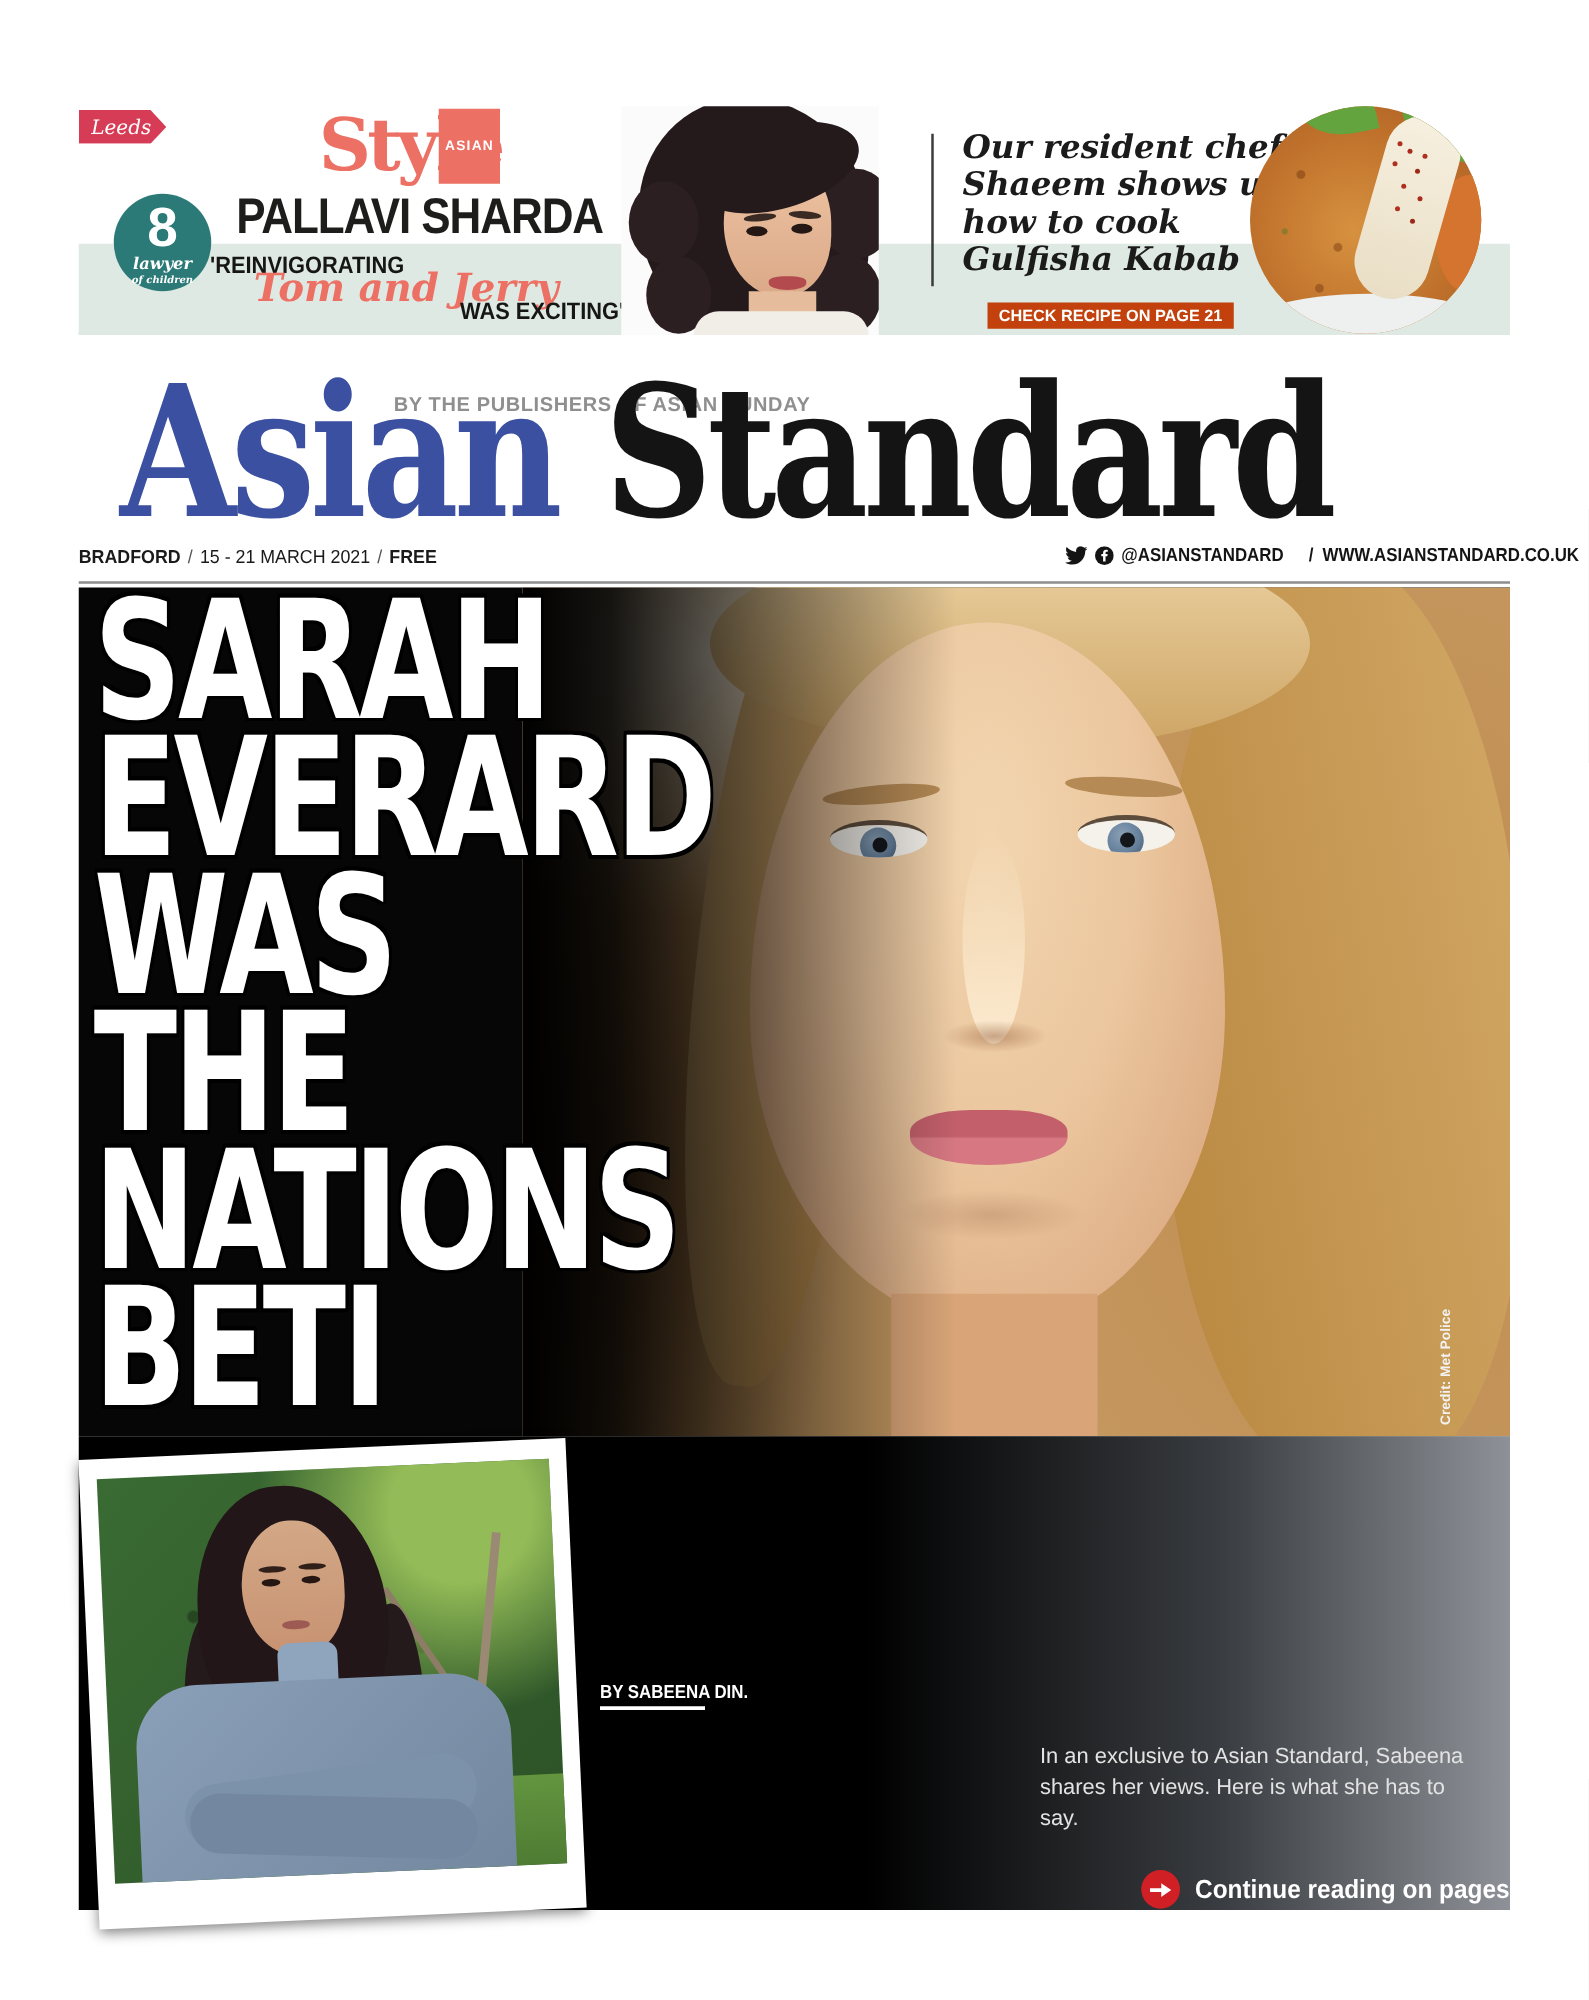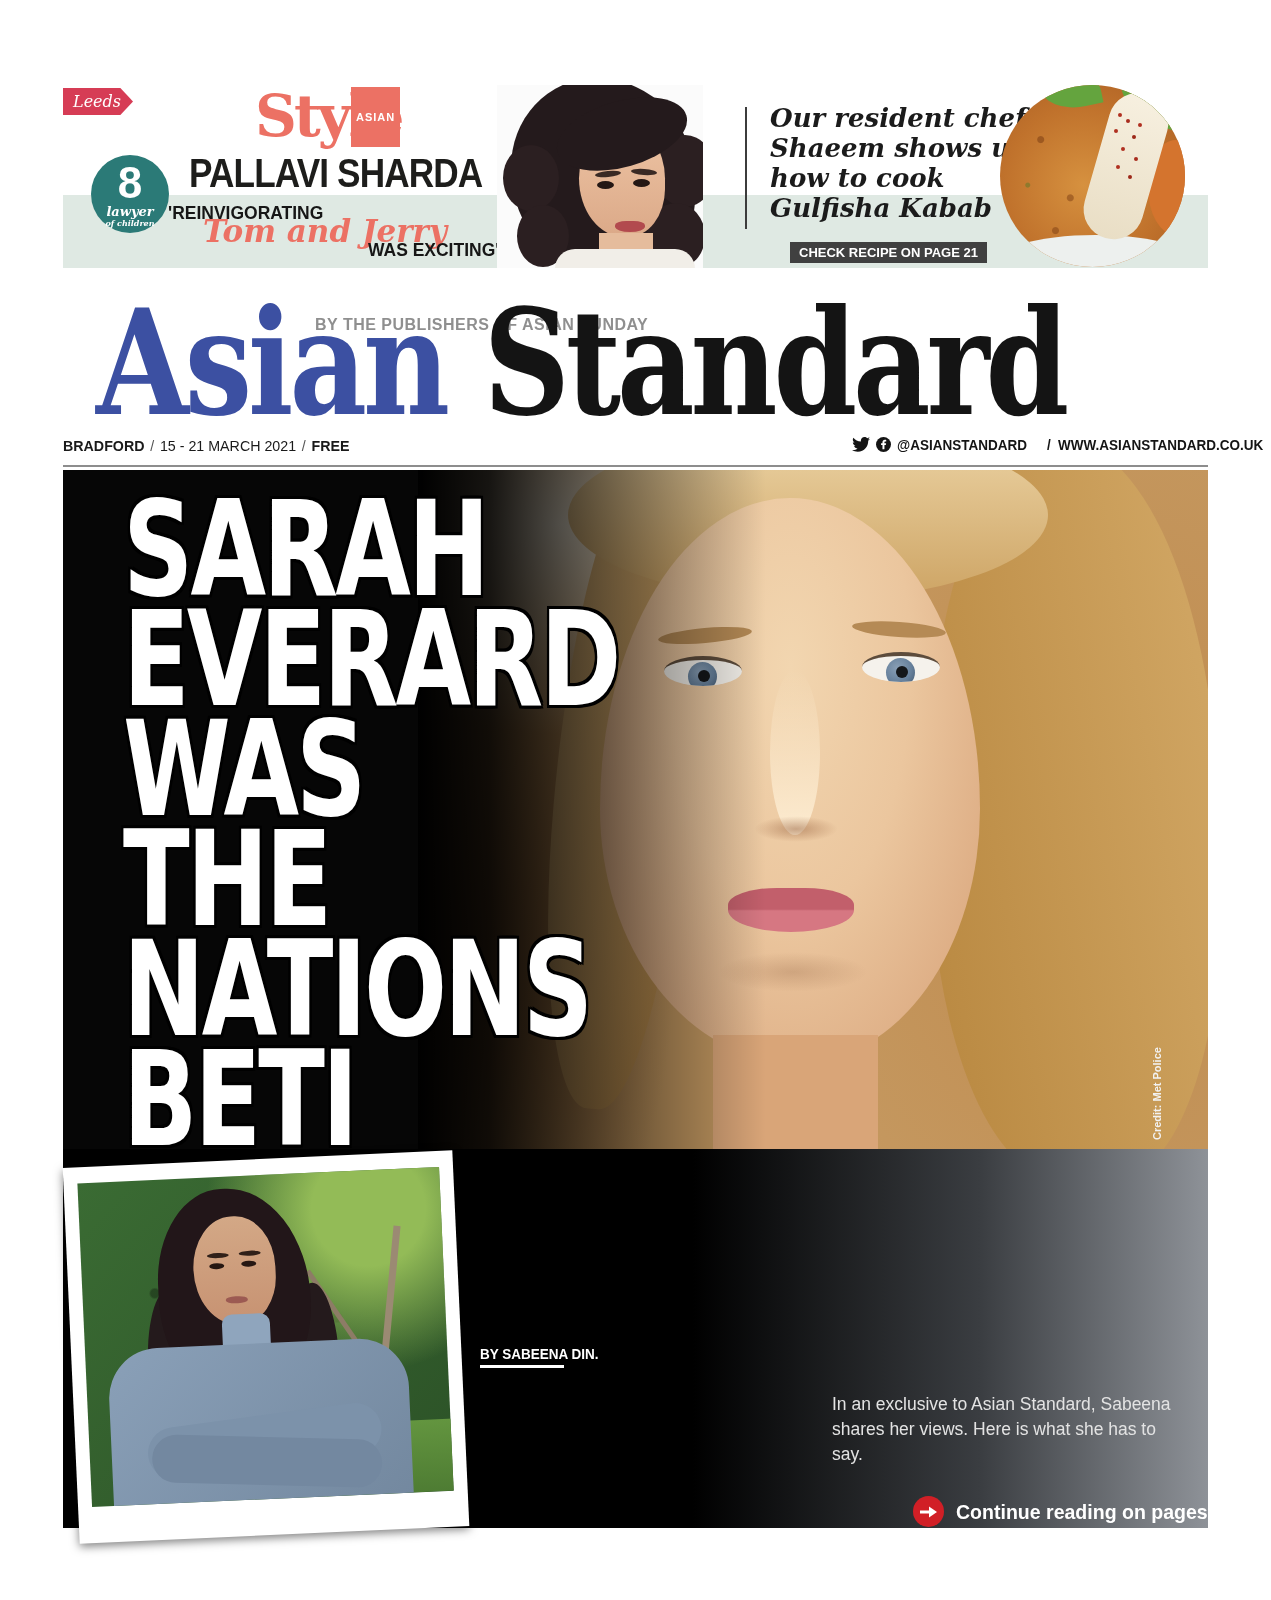--- a/index.html
+++ b/index.html
@@ -42,21 +42,21 @@
     border-radius:50%; transform:rotate(-16deg); }
   .pv-brow { position:absolute; width:26px; height:6px; background:#3a2a24; border-radius:50%; }
   .pv-eye { position:absolute; width:17px; height:8px; background:#241714; border-radius:50%; }
   .pv-lips { position:absolute; left:118px; top:136px; width:30px; height:11px; background:#b24a4e; border-radius:45% 45% 60% 60%; }
   .pv-neck { position:absolute; left:102px; top:148px; width:54px; height:30px; background:#e5bc9c; }
   .pv-top { position:absolute; left:58px; top:164px; width:140px; height:22px; background:#f1eee8; border-radius:20px 20px 0 0; }
 
   .chef-divider { position:absolute; left:682px; top:22px; width:2px; height:122px; background:#3c3c3c; }
   .chef-text { position:absolute; left:707px; top:18px; font-family:"DejaVu Serif", serif; font-weight:bold;
     font-style:italic; font-size:26px; line-height:30px; color:#1b1b1b; }
-  .recipe-btn { position:absolute; left:727px; top:157px; background:#404040; color:#fff; font-size:13px;
+  .recipe-btn { position:absolute; left:727px; top:157px; background:#c2410c; color:#fff; font-size:13px;
     font-weight:bold; padding:3px 9px; letter-spacing:0; white-space:nowrap; cursor:pointer; }
 
   
   .kabab { position:absolute; left:937px; top:0; width:185px; height:182px; border-radius:50%; overflow:hidden;
     background:radial-gradient(circle at 45% 55%, #d6913f 0%, #c0722c 55%, #a85c22 100%); }
   .kb-leaf { position:absolute; background:#64a43e; border-radius:0 70% 0 70%; }
   .kb-plate { position:absolute; left:-12px; top:150px; width:215px; height:64px; background:#edf0ee; border-radius:50%; }
   .kb-sauce { position:absolute; left:148px; top:55px; width:55px; height:95px; background:#d4742e; border-radius:50%; }
   .kb-cream { position:absolute; left:96px; top:6px; width:60px; height:150px;
     background:linear-gradient(#f7f0e0,#e9dec5); border-radius:30px; transform:rotate(16deg); }
@@ -114,21 +114,21 @@
   .se-nose-hl { position:absolute; left:352px; top:200px; width:50px; height:165px;
     background:linear-gradient(rgba(255,244,222,0), rgba(255,241,216,.85)); border-radius:50%; }
   .se-nose-sh { position:absolute; left:336px; top:346px; width:84px; height:26px;
     background:radial-gradient(ellipse, rgba(150,95,60,.5), rgba(150,95,60,0) 70%); border-radius:50%; }
   .se-lips { position:absolute; left:310px; top:418px; width:126px; height:44px;
     background:linear-gradient(#c25f6b 48%, #d67782 52%); border-radius:45% 45% 58% 58%; }
   .se-chin { position:absolute; left:300px; top:482px; width:150px; height:40px;
     background:radial-gradient(ellipse, rgba(120,70,40,.22), rgba(120,70,40,0) 70%); }
   .se-fade { position:absolute; inset:0; background:linear-gradient(90deg, #000 0%, rgba(0,0,0,.9) 9%, rgba(0,0,0,0) 44%); }
 
-  .headline { position:absolute; left:12px; top:24px;margin-left:48px; }
+  .headline { position:absolute; left:12px; top:4px; }
   .hl-line { font-family:"DejaVu Sans", sans-serif; font-weight:bold; font-size:132px; line-height:110px;
     color:#fff; letter-spacing:-4px; transform:scaleX(0.74); transform-origin:left top; white-space:nowrap;
     text-shadow:-3px -3px 0 #000, 3px -3px 0 #000, -3px 3px 0 #000, 3px 3px 0 #000,
       0 -3px 0 #000, 0 3px 0 #000, -3px 0 0 #000, 3px 0 0 #000; }
   .photo-credit { position:absolute; left:1088px; top:530px; width:20px; height:140px; color:#f2f2f2;
     font-size:11px; font-weight:bold; writing-mode:vertical-rl; transform:rotate(180deg); white-space:nowrap; }
 
   
   .bottom-panel { position:absolute; left:63px; top:1149px; width:1145px; height:379px;
     background:linear-gradient(90deg, #000 0%, #000 55%, #3a3d41 80%, #8e9298 100%); }

